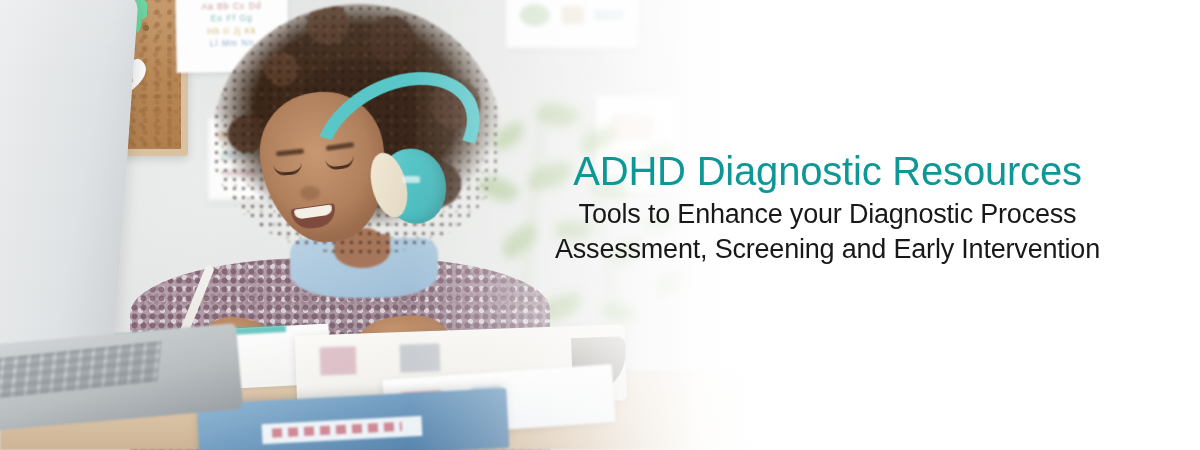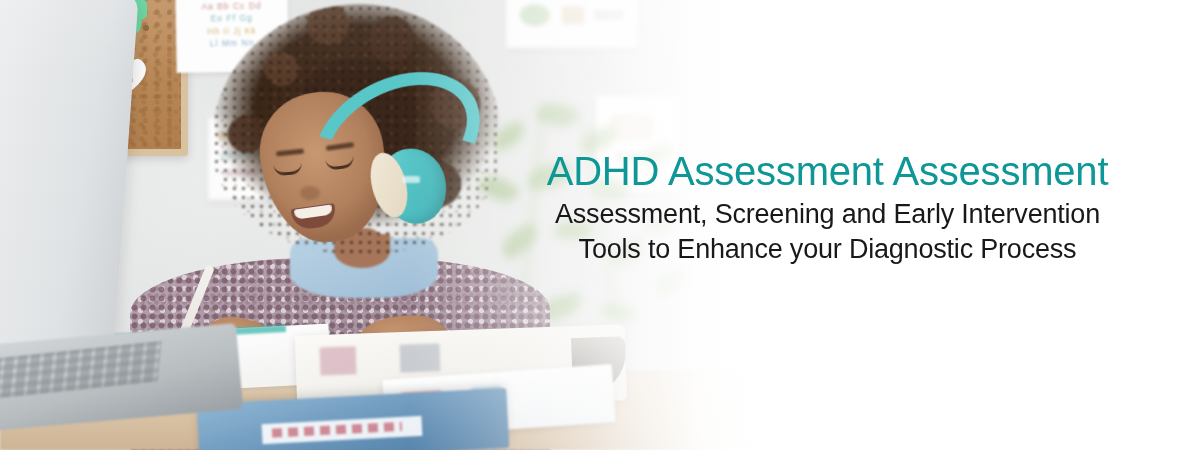--- a/index.html
+++ b/index.html
@@ -573,18 +573,18 @@
 
     <div class="laptop-lid"></div>
     <div class="laptop-base"></div>
     <div class="laptop-keys"></div>
 
     <div class="fade-soft"></div>
     <div class="fade-right"></div>
   </div>
 
   <div class="text-block">
-    <h1 class="headline" style="color: rgb(13, 151, 150);">ADHD Assessment Assessment</h1>
+    <h1 class="headline" style="color: rgb(13, 151, 150);">ADHD Diagnostic Resources</h1>
+    <p class="subline" style="color: rgb(24, 24, 26);">Tools to Enhance your Diagnostic Process</p>
     <p class="subline" style="color: rgb(24, 24, 26);">Assessment, Screening and Early Intervention</p>
-    <p class="subline" style="color: rgb(24, 24, 26);">Tools to Enhance your Diagnostic Process</p>
   </div>
 
 </div>
 
 </body></html>

